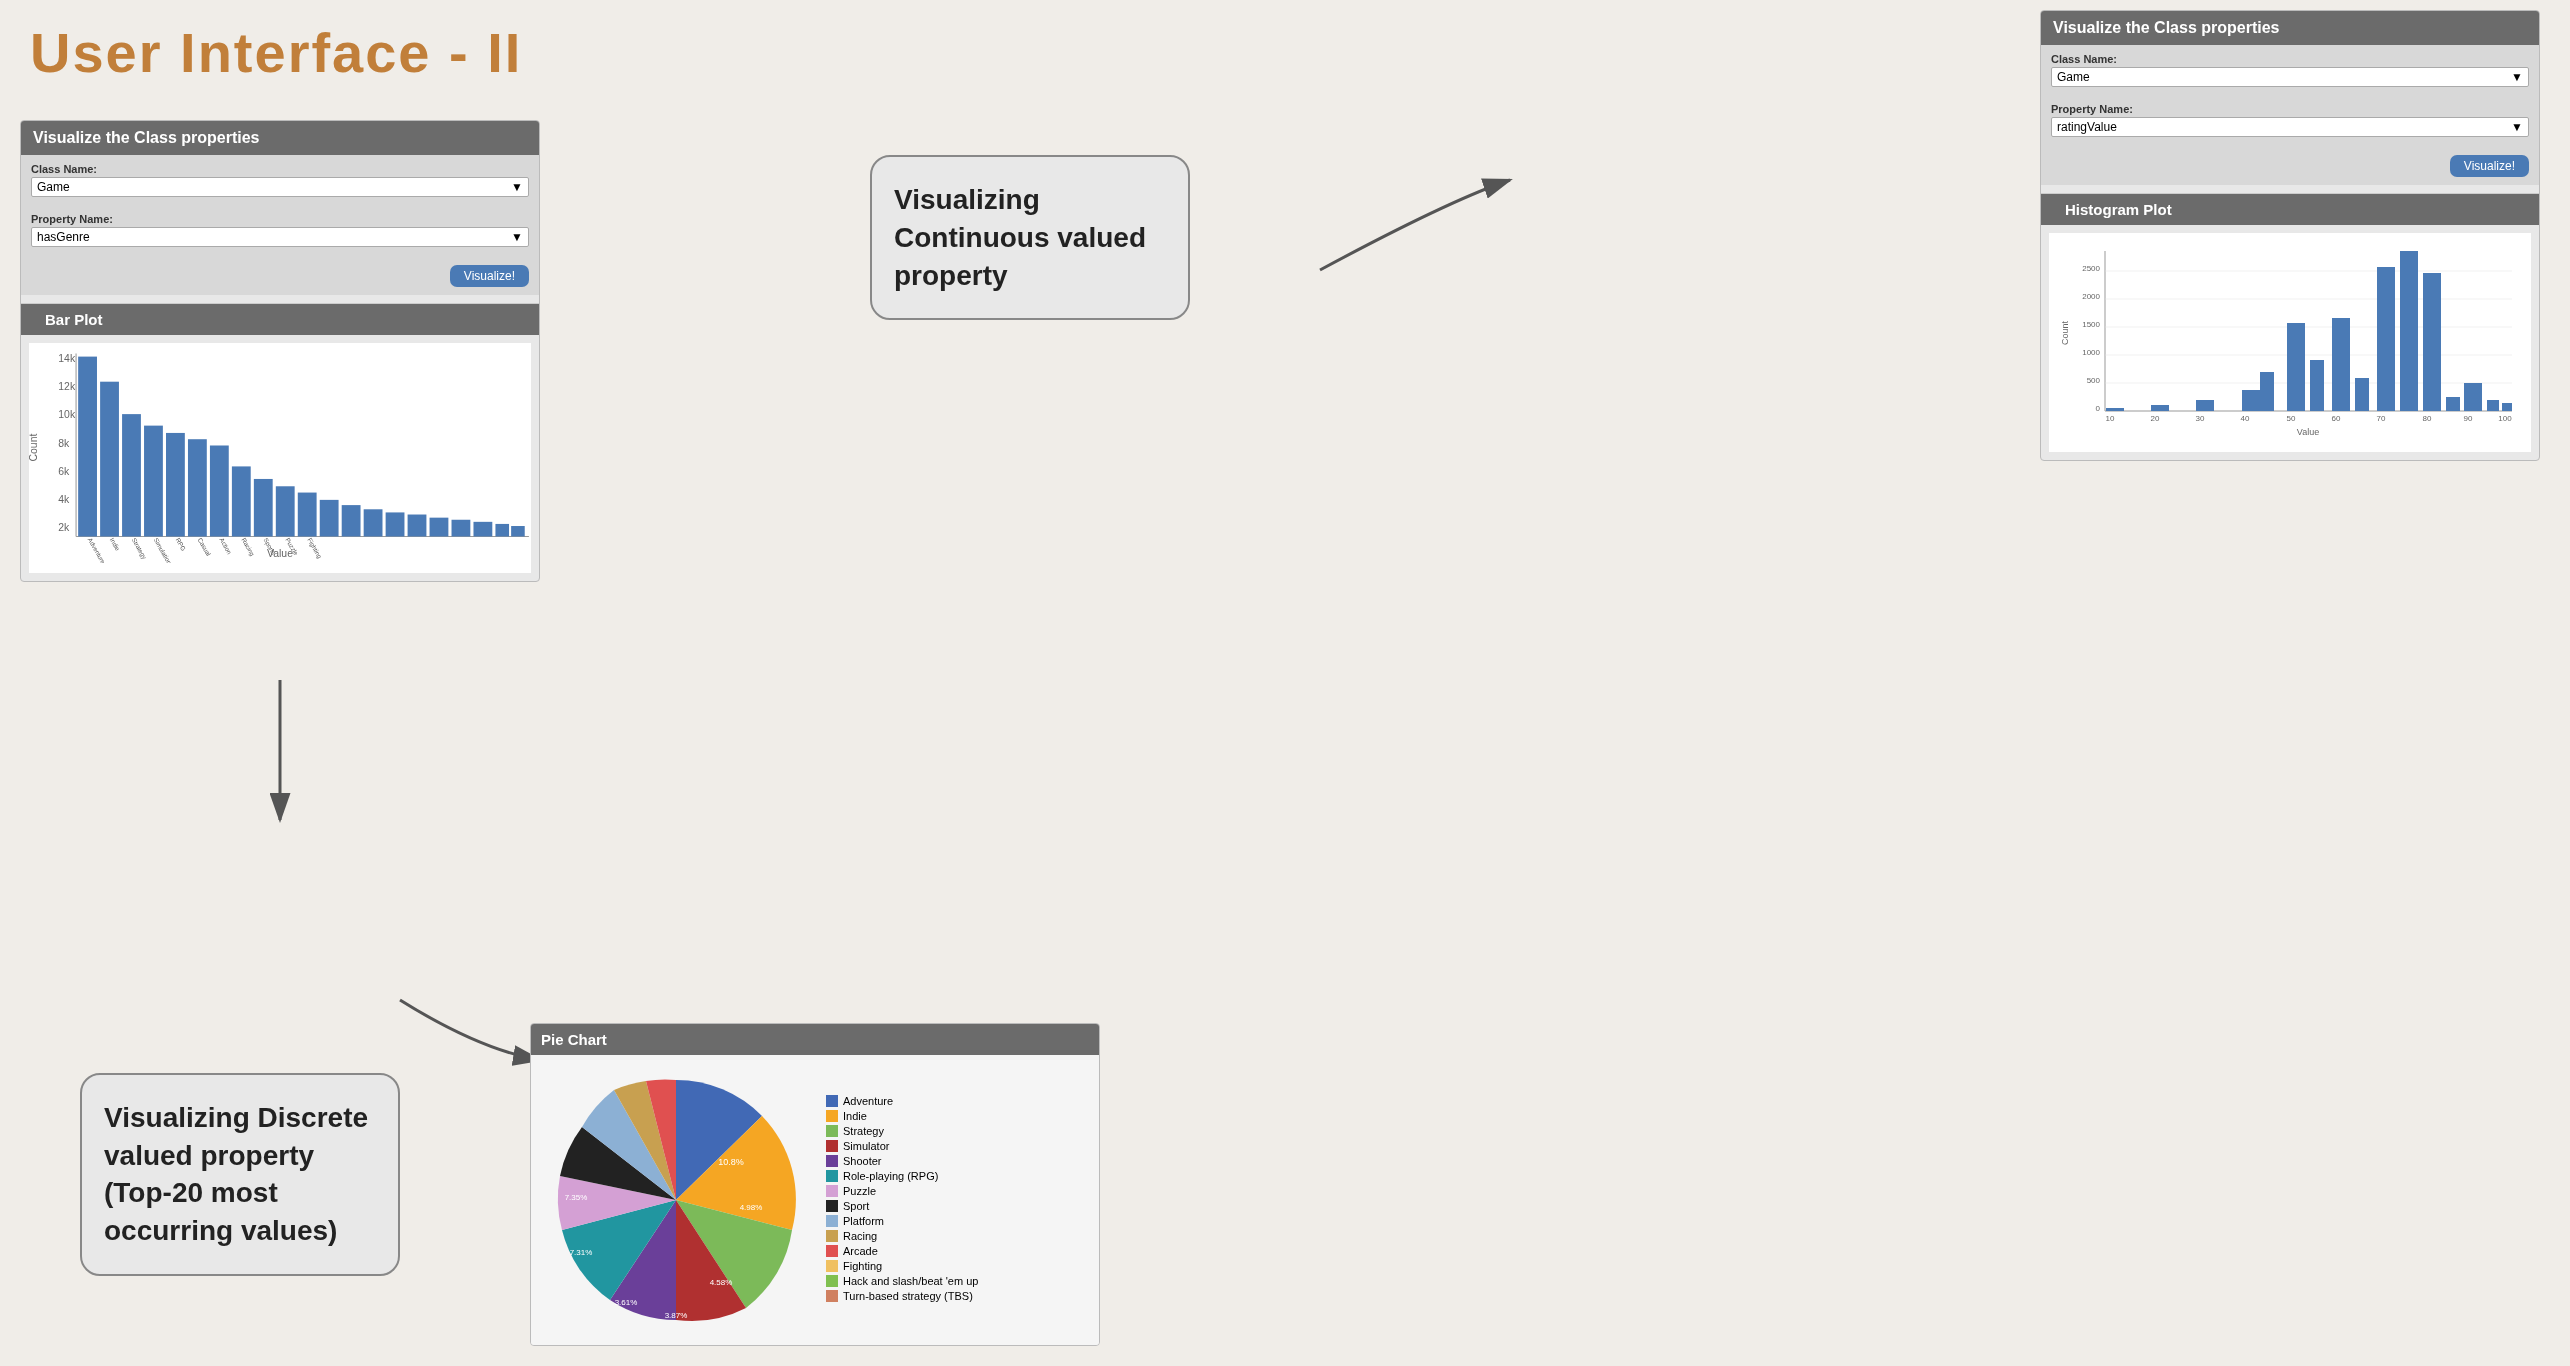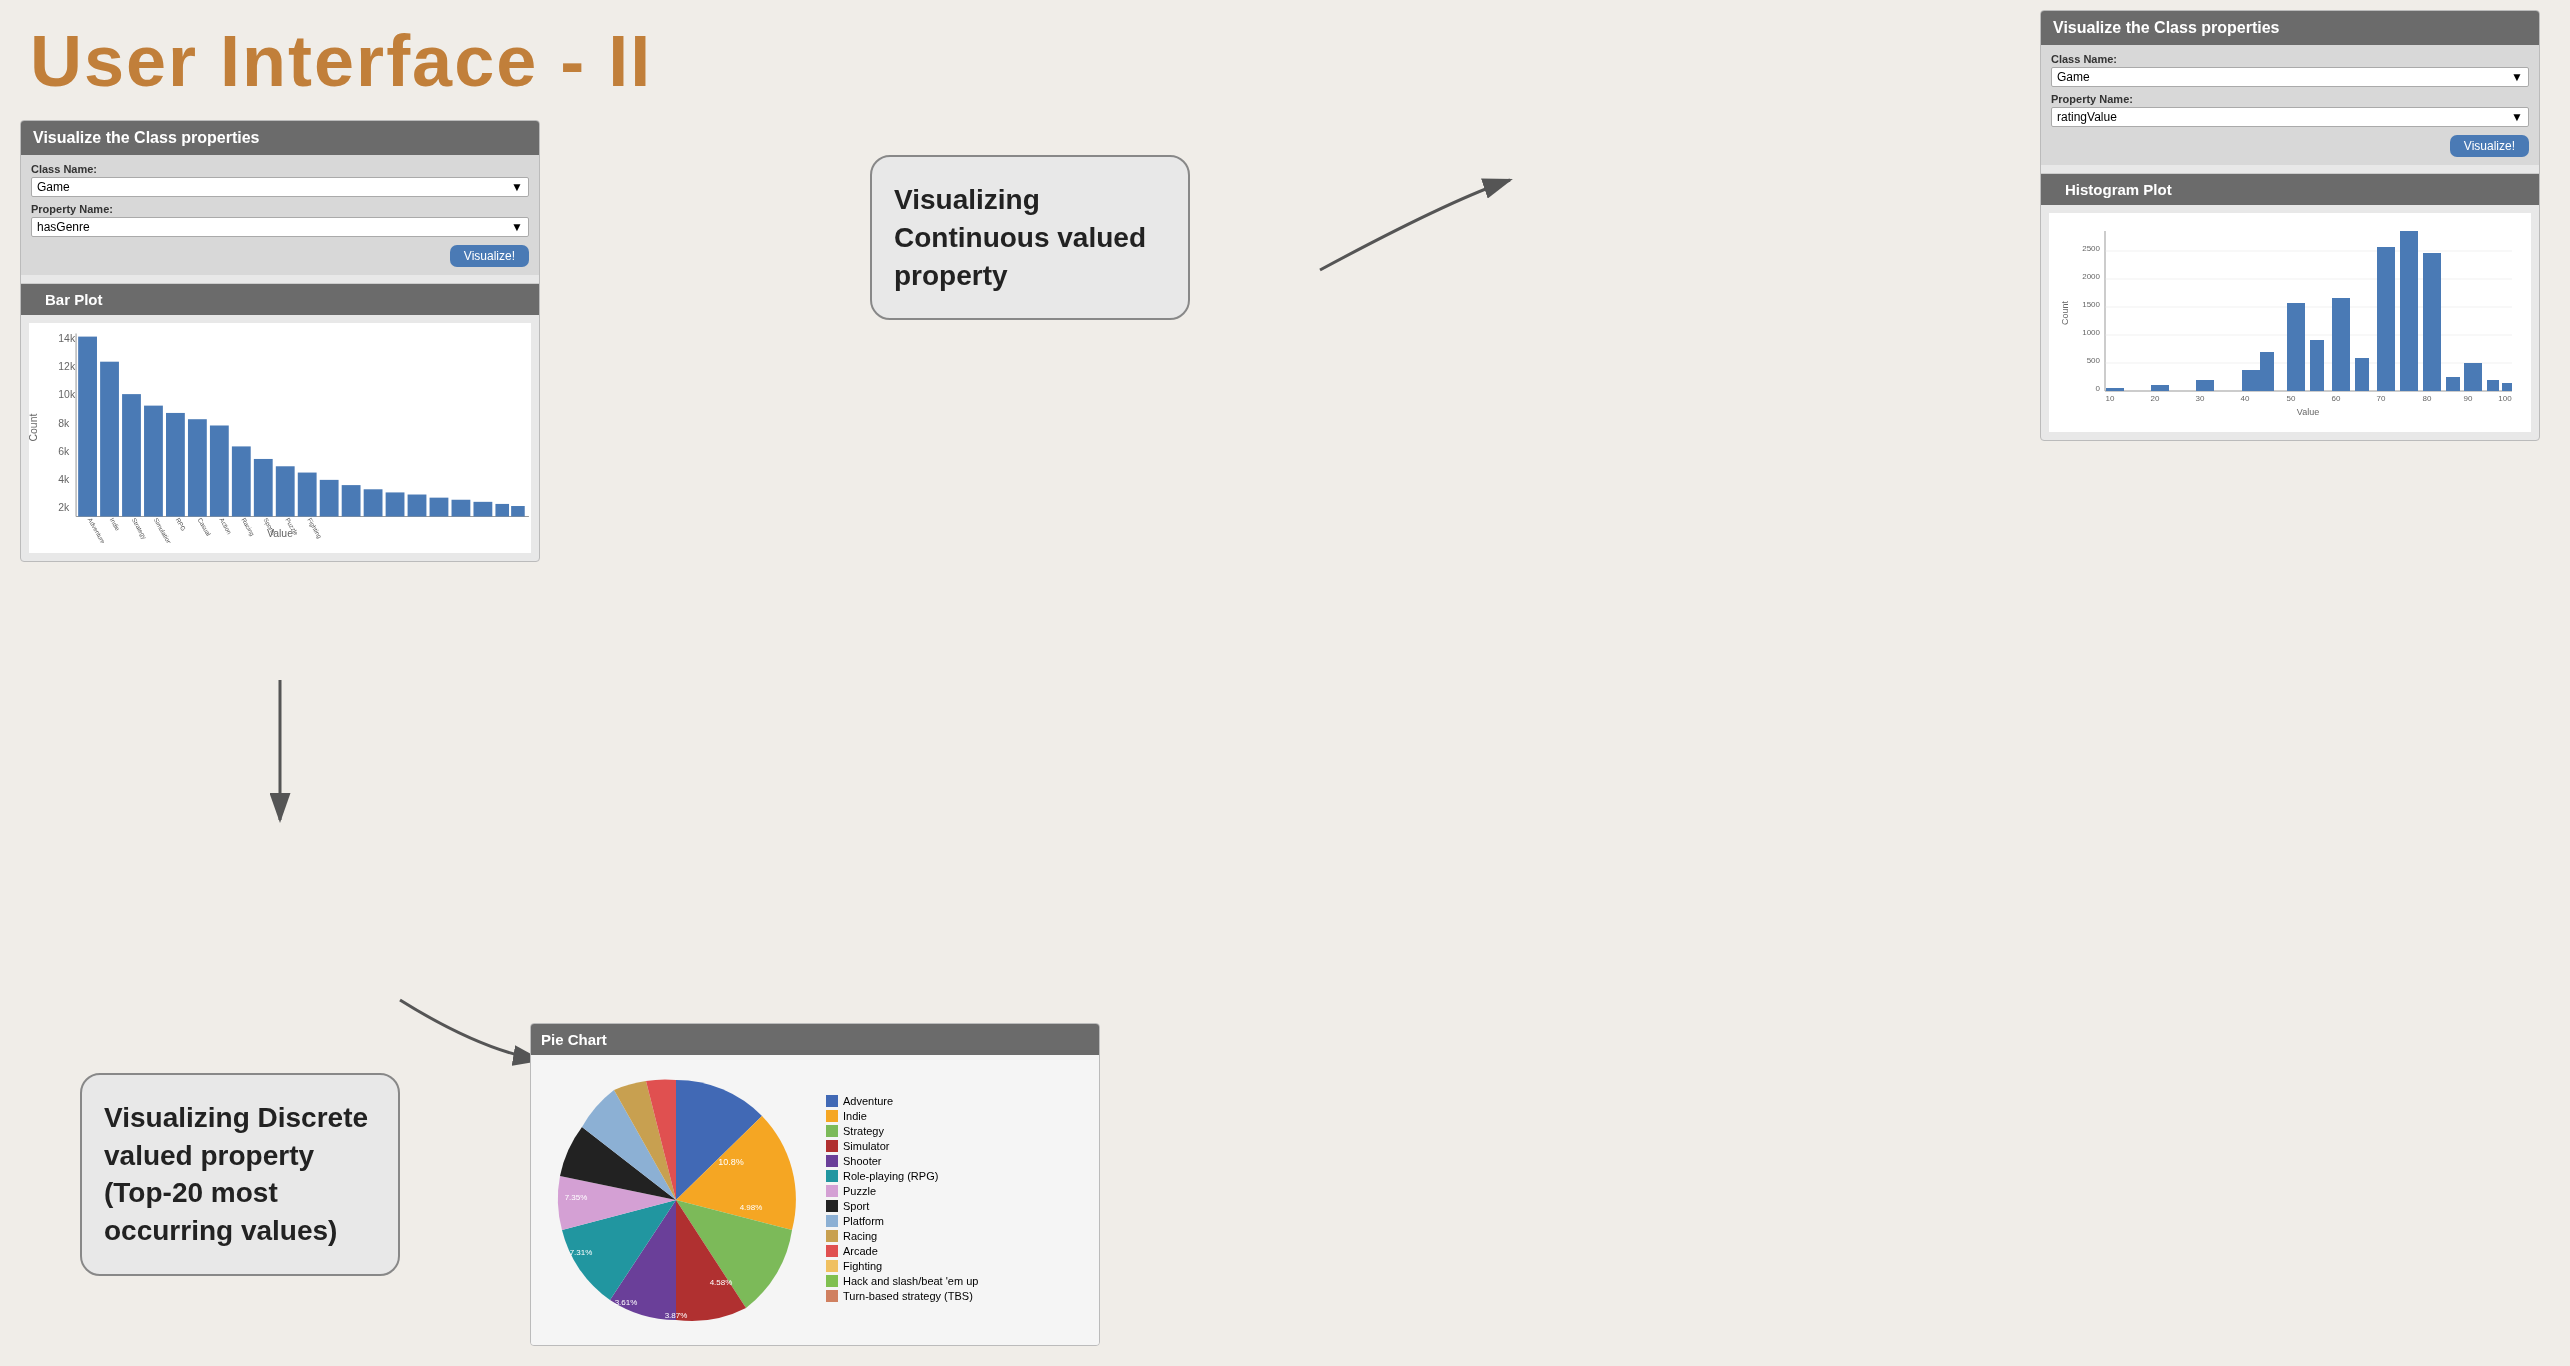--- a/index.html
+++ b/index.html
@@ -10,21 +10,21 @@
       height: 1366px;
       overflow: hidden;
       position: relative;
     }
 
     
     .page-title {
       position: absolute;
       top: 20px;
       left: 30px;
-      font-size: 72px;
+      font-size: 56px;
       font-weight: bold;
       color: #c17f3a;
       font-family: 'Comic Sans MS', cursive, sans-serif;
       letter-spacing: 2px;
     }
 
     
     .panel-topleft {
       position: absolute;
       top: 120px;
@@ -52,21 +52,21 @@
       color: #333;
       margin-bottom: 2px;
     }
     .form-field-input {
       width: 100%;
       background: #fff;
       border: 1px solid #aaa;
       border-radius: 2px;
       padding: 2px 5px;
       font-size: 12px;
-      margin-bottom: 6px;
+      margin-bottom: 16px;
       display: flex;
       align-items: center;
       justify-content: space-between;
     }
     .btn-visualize {
       float: right;
       background: #4a7ab5;
       color: white;
       border: none;
       padding: 4px 14px;

